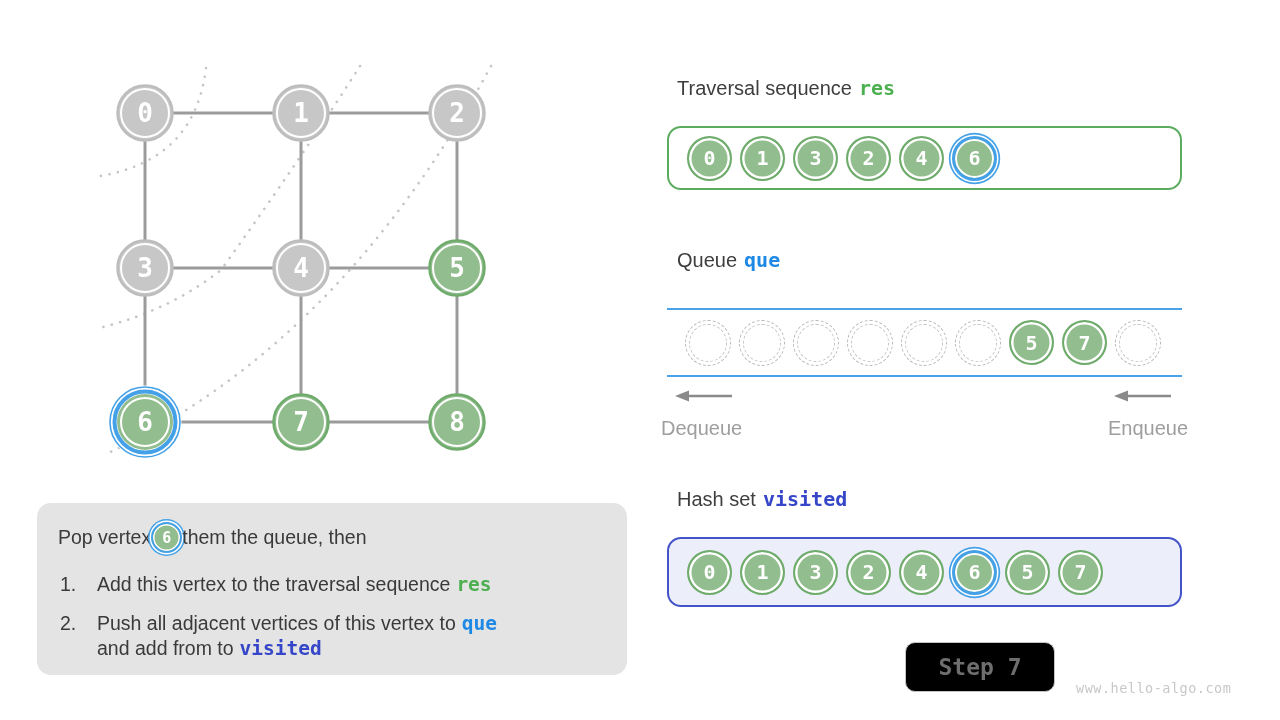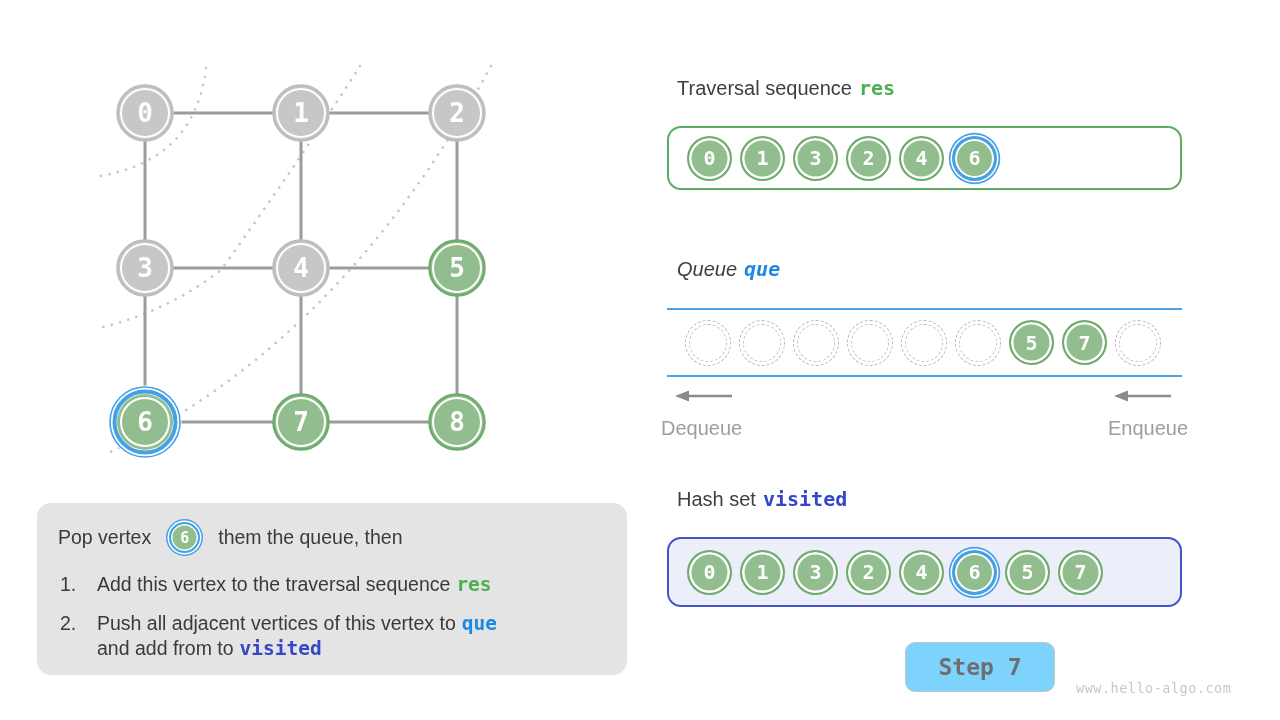--- a/index.html
+++ b/index.html
@@ -43,37 +43,37 @@
   #traversal-box{top:126px;height:64px;border:2px solid #5cac60;border-radius:14px;background:#fff;}
   #queue-rail{top:308px;height:69px;border-top:2px solid #4aa3e8;border-bottom:2px solid #4aa3e8;}
   #hash-box{top:537px;height:70px;border:2px solid #4353c8;border-radius:14px;background:#eceffa;}
 
   .qlabel{position:absolute;font-size:20px;color:#9e9e9e;}
   .arrow-svg{position:absolute;}
 
   
   #inst-box{position:absolute;left:37px;top:503px;width:590px;height:172px;background:#e4e4e4;
             border-radius:14px;box-sizing:border-box;font-size:19.5px;color:#3a3a3a;}
-  .inst-line1{display:flex;align-items:center;gap:18px;margin:19px 0 0 21px;}
+  .inst-line1{display:flex;align-items:center;gap:0;margin:19px 0 0 21px;}
   .mini-circle{width:31px;height:31px;border-radius:50%;box-sizing:border-box;flex:none;
                background:#92bd8e;border:2.5px solid #45a1e7;
                box-shadow:inset 0 0 0 1.5px #fff,0 0 0 1.5px #fff,0 0 0 3px #45a1e7;
                display:flex;align-items:center;justify-content:center;color:#fff;
                font-family:"DejaVu Sans Mono",monospace;font-weight:700;font-size:15px;}
   .inst-list{margin:19px 0 0 23px;}
   .inst-item{display:flex;line-height:24px;margin-bottom:14px;}
   .inst-num{width:37px;flex:none;}
   .inst-code{font-family:"DejaVu Sans Mono",monospace;font-weight:700;margin-left:6px;}
   .c-green{color:#4caf50;}
   .c-blue{color:#1e88e5;}
   .c-indigo{color:#3646c8;}
 
   
   #step-btn{position:absolute;left:905px;top:642px;width:150px;height:50px;box-sizing:border-box;
-            background:#7dd3fc;border:1.5px solid #c4c4c4;border-radius:10px;
+            background:#000000;border:1.5px solid #c4c4c4;border-radius:10px;
             display:flex;align-items:center;justify-content:center;color:#6e6e6e;
             font-family:"DejaVu Sans Mono",monospace;font-weight:700;font-size:23px;}
   #watermark{position:absolute;left:1076px;top:680px;color:#c8c8c8;
              font-family:"DejaVu Sans Mono",monospace;font-size:13.5px;letter-spacing:0.5px;}
 </style>
 </head>
 <body>
 
 <div id="canvas">
 
@@ -153,21 +153,21 @@
   </div>
   <div id="traversal-box" class="row-box">
     <div class="circle green">0</div>
     <div class="circle green">1</div>
     <div class="circle green">3</div>
     <div class="circle green">2</div>
     <div class="circle green">4</div>
     <div class="circle hl">6</div>
   </div>
 
-  <div class="sec-title" style="left:677px;top:257px;font-style:italic;">
+  <div class="sec-title" style="left:677px;top:248px;">
     <span>Queue</span><span class="code code-que">que</span>
   </div>
   <div id="queue-rail" class="row-box">
     <div class="slot">
         <div class="slot-inner"></div>
       </div>
     <div class="slot">
         <div class="slot-inner"></div>
       </div>
     <div class="slot">

